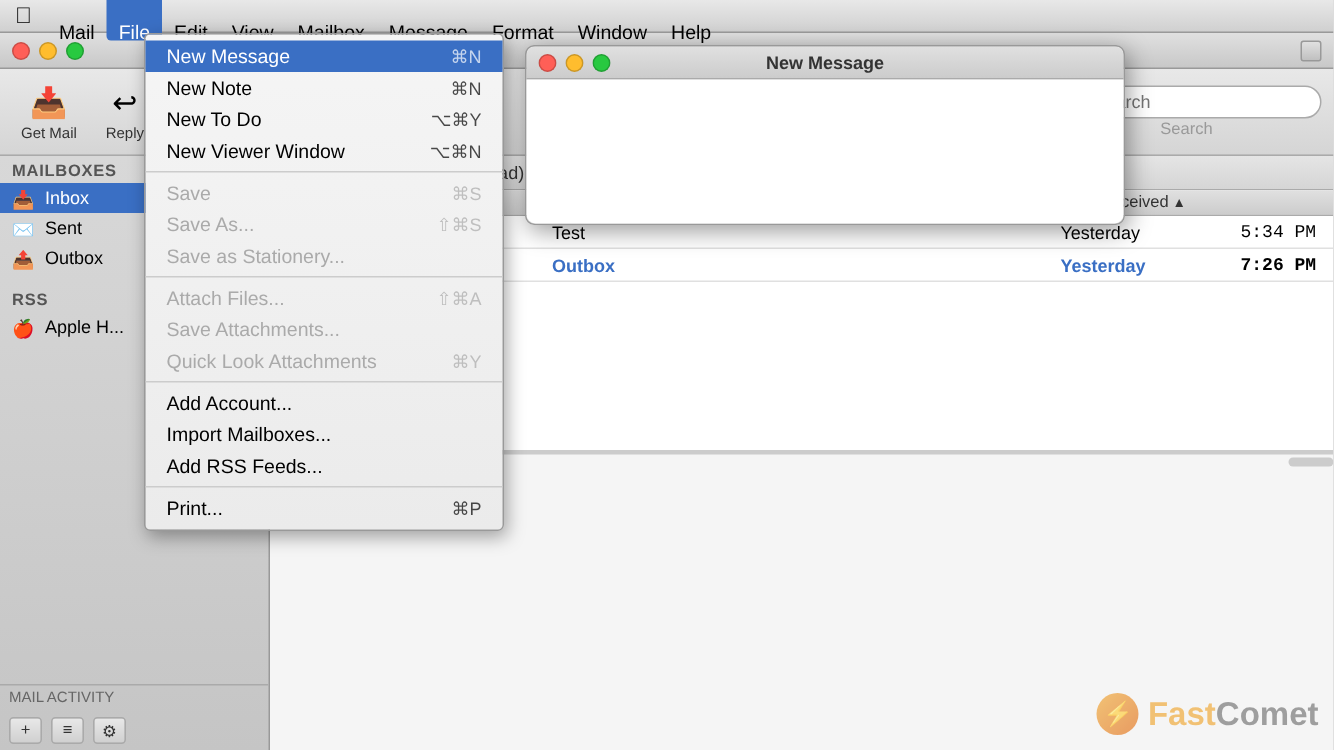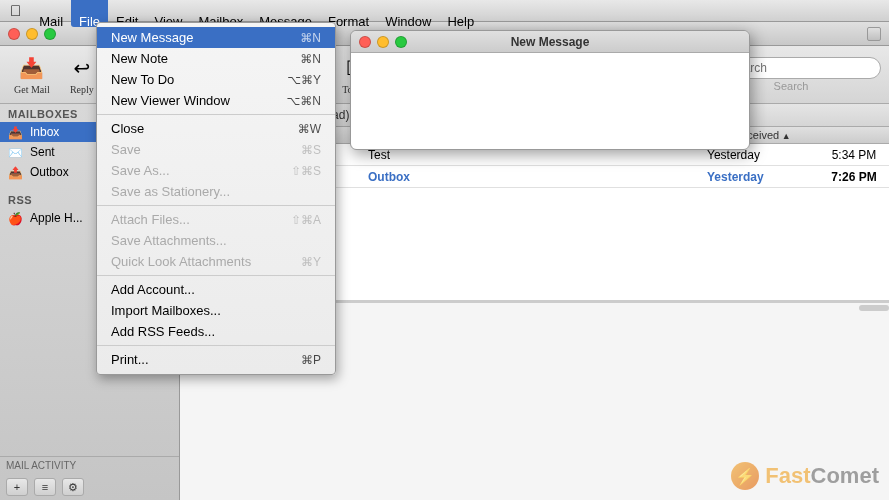--- a/index.html
+++ b/index.html
@@ -118,21 +118,20 @@
       display: flex;
       align-items: center;
       justify-content: center;
       font-size: 20px;
     }
     .toolbar-label {
       font-size: 10px;
       color: #333;
       margin-top: 2px;
       white-space: nowrap;
-      font-family: Liberation Serif, serif;
     }
     .toolbar-search {
       margin-left: auto;
       display: flex;
       align-items: center;
     }
     .search-box {
       width: 180px;
       height: 22px;
       background: #fff;
@@ -238,21 +237,21 @@
       border-bottom: 1px solid #e0e0e0;
       cursor: pointer;
       min-height: 22px;
       padding: 2px 0;
     }
     .message-row.unread { font-weight: bold; }
 
     .msg-from { width: 180px; padding: 0 8px; font-size: 12px; overflow: hidden; text-overflow: ellipsis; white-space: nowrap; }
     .msg-subject { flex: 1; padding: 0 8px; font-size: 12px; overflow: hidden; text-overflow: ellipsis; white-space: nowrap; }
     .msg-date { width: 120px; padding: 0 8px; font-size: 12px; }
-    .msg-time { width: 70px; padding: 0 8px; font-size: 12px; text-align: center; }
+    .msg-time { width: 70px; padding: 0 8px; font-size: 12px; text-align: left; font-family: Liberation Mono, monospace; }
 
     
     .preview-pane {
       height: 200px;
       background: #f5f5f5;
       border-top: 3px solid #ccc;
     }
     .dropdown-menu {
       position: absolute;
       top: 22px;
@@ -557,24 +556,20 @@
     </div>
     <div class="menu-item">
       <span>New To Do</span>
       <span class="menu-shortcut">⌥⌘Y</span>
     </div>
     <div class="menu-item">
       <span>New Viewer Window</span>
       <span class="menu-shortcut">⌥⌘N</span>
     </div>
     <div class="menu-separator"></div>
-    <div class="menu-item">
-      <span>Close</span>
-      <span class="menu-shortcut">⌘W</span>
-    </div>
     <div class="menu-item disabled">
       <span>Save</span>
       <span class="menu-shortcut">⌘S</span>
     </div>
     <div class="menu-item disabled">
       <span>Save As...</span>
       <span class="menu-shortcut">⇧⌘S</span>
     </div>
     <div class="menu-item disabled">
       <span>Save as Stationery...</span>

